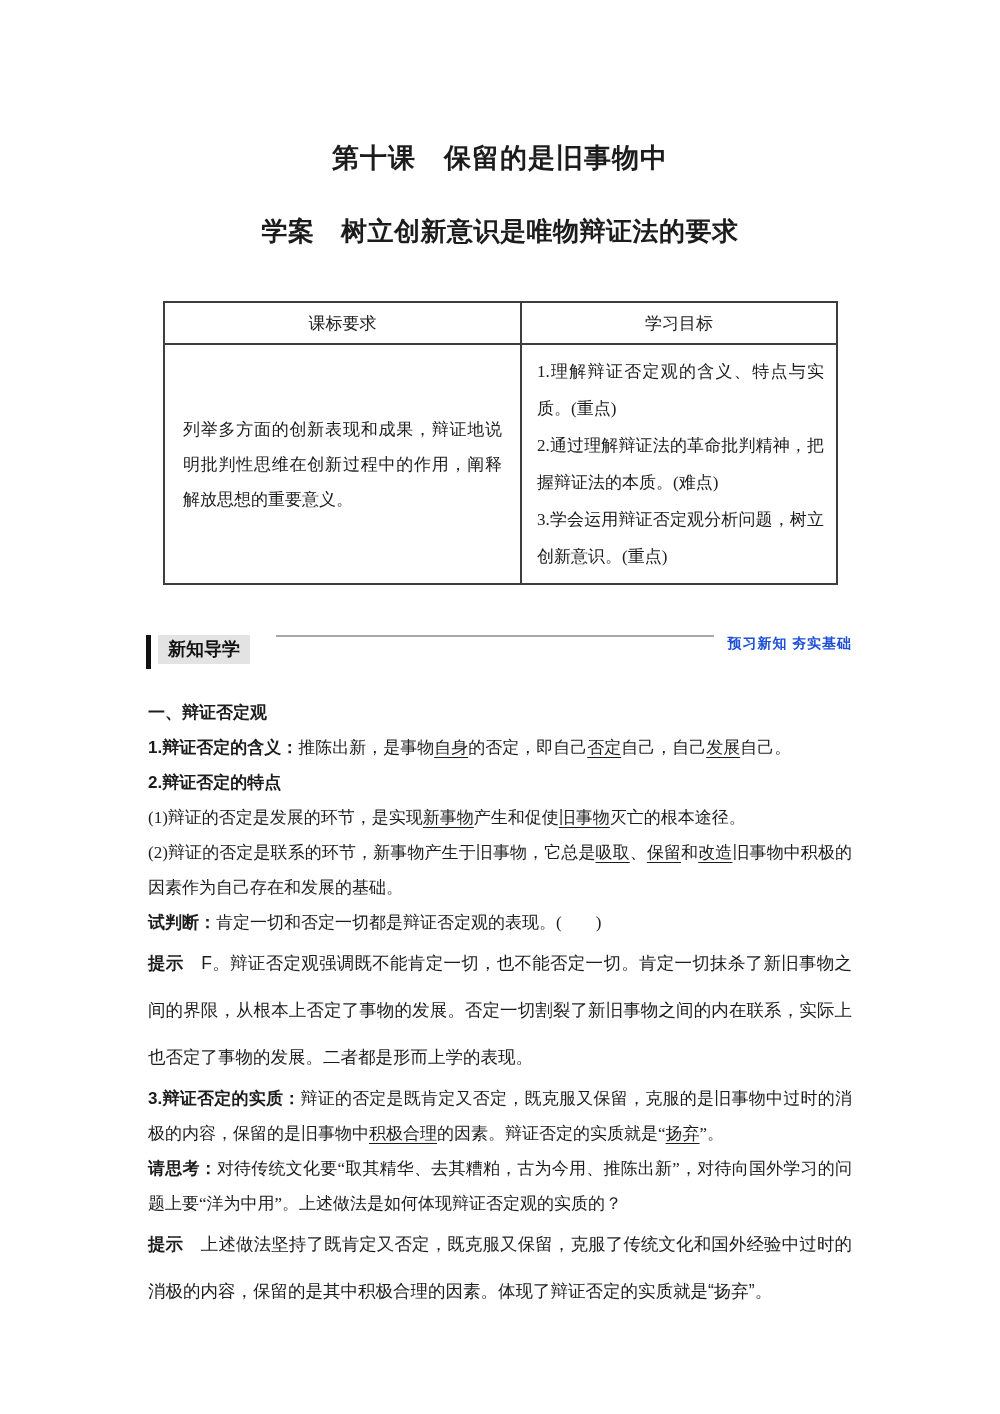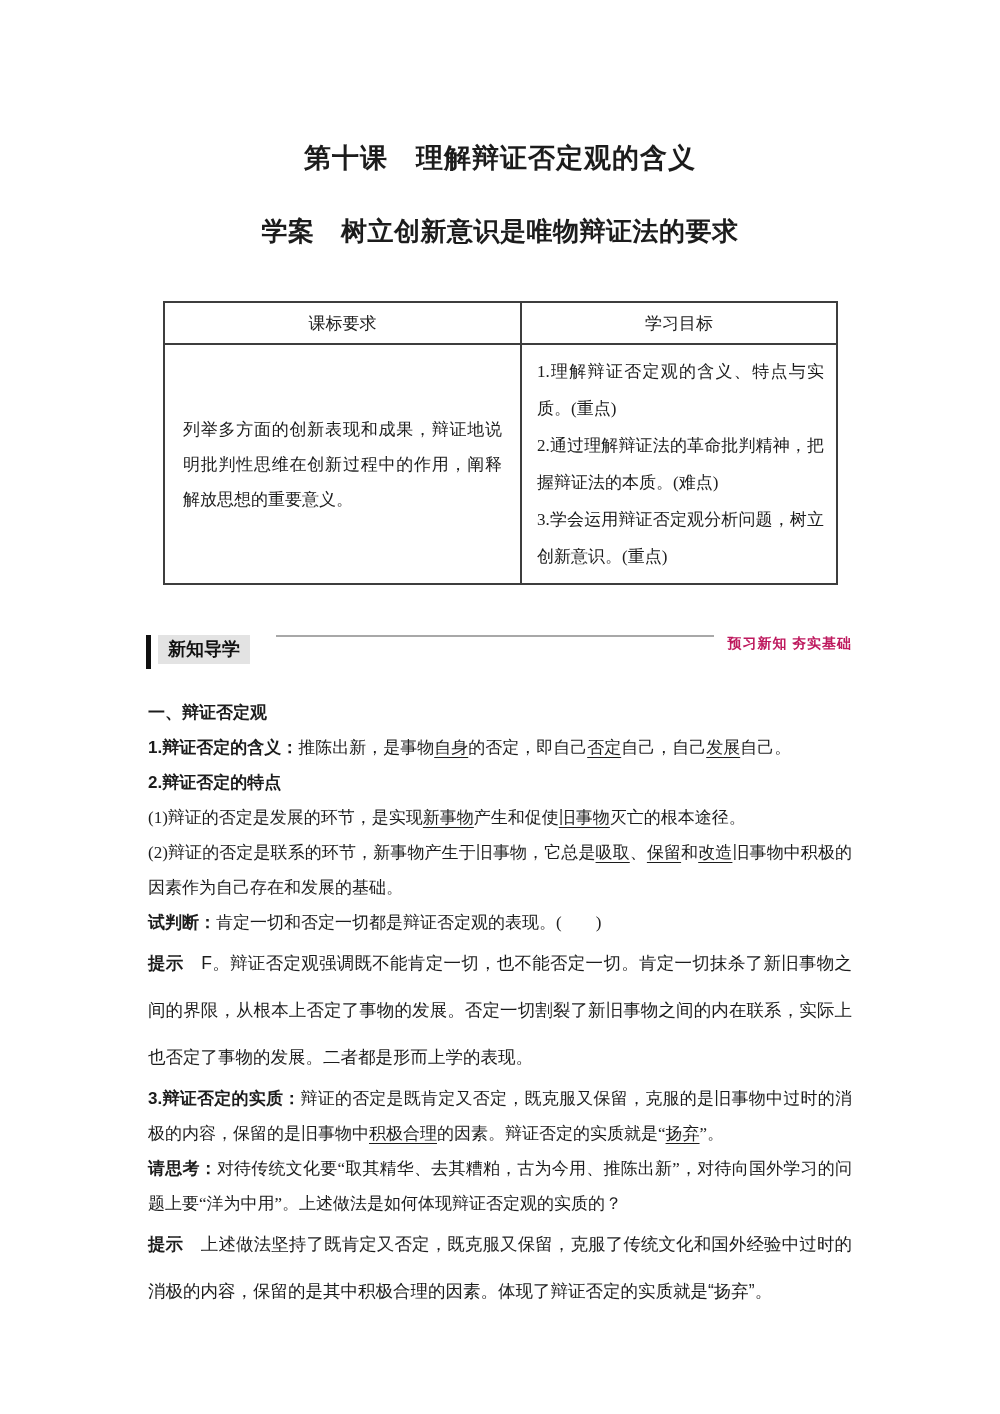--- a/index.html
+++ b/index.html
@@ -67,35 +67,35 @@
     font-family:"Liberation Sans", sans-serif;
     font-weight:bold;
     font-size:18px;
     color:#111;
     flex:none;
   }
   .band-rule { flex:1; height:2px; background:#a8a8a8; margin:0 14px 0 26px; }
   .band-tagline {
     font-size:14px;
     font-weight:bold;
-    color:#be185d;
+    color:#1d4ed8;
     letter-spacing:1px;
     flex:none;
   }
   .content { margin:26px 148px 0 148px; }
   .para { text-align:justify; }
   .p-serif { font-size:17px; line-height:35px; }
   .p-sans  { font-family:"Liberation Sans", sans-serif; font-size:17.5px; line-height:47px; }
   .run-b { font-weight:bold; font-family:"Liberation Sans", sans-serif; }
   .run-u { text-decoration:underline; text-underline-offset:4px; }
 </style>
 </head>
 <body>
 
-<h1 class="doc-title">第十课　理解辩证否定观的含义</h1>
+<h1 class="doc-title">第十课　保留的是旧事物中</h1>
 <h2 class="doc-subtitle">学案　树立创新意识是唯物辩证法的要求</h2>
 
 <table class="info-table">
   <tbody>
       <tr>
     <th class="col-left">课标要求</th>
     <th class="col-right">学习目标</th>
   </tr>
   <tr>
     <td class="req-cell">列举多方面的创新表现和成果，辩证地说明批判性思维在创新过程中的作用，阐释解放思想的重要意义。</td>

